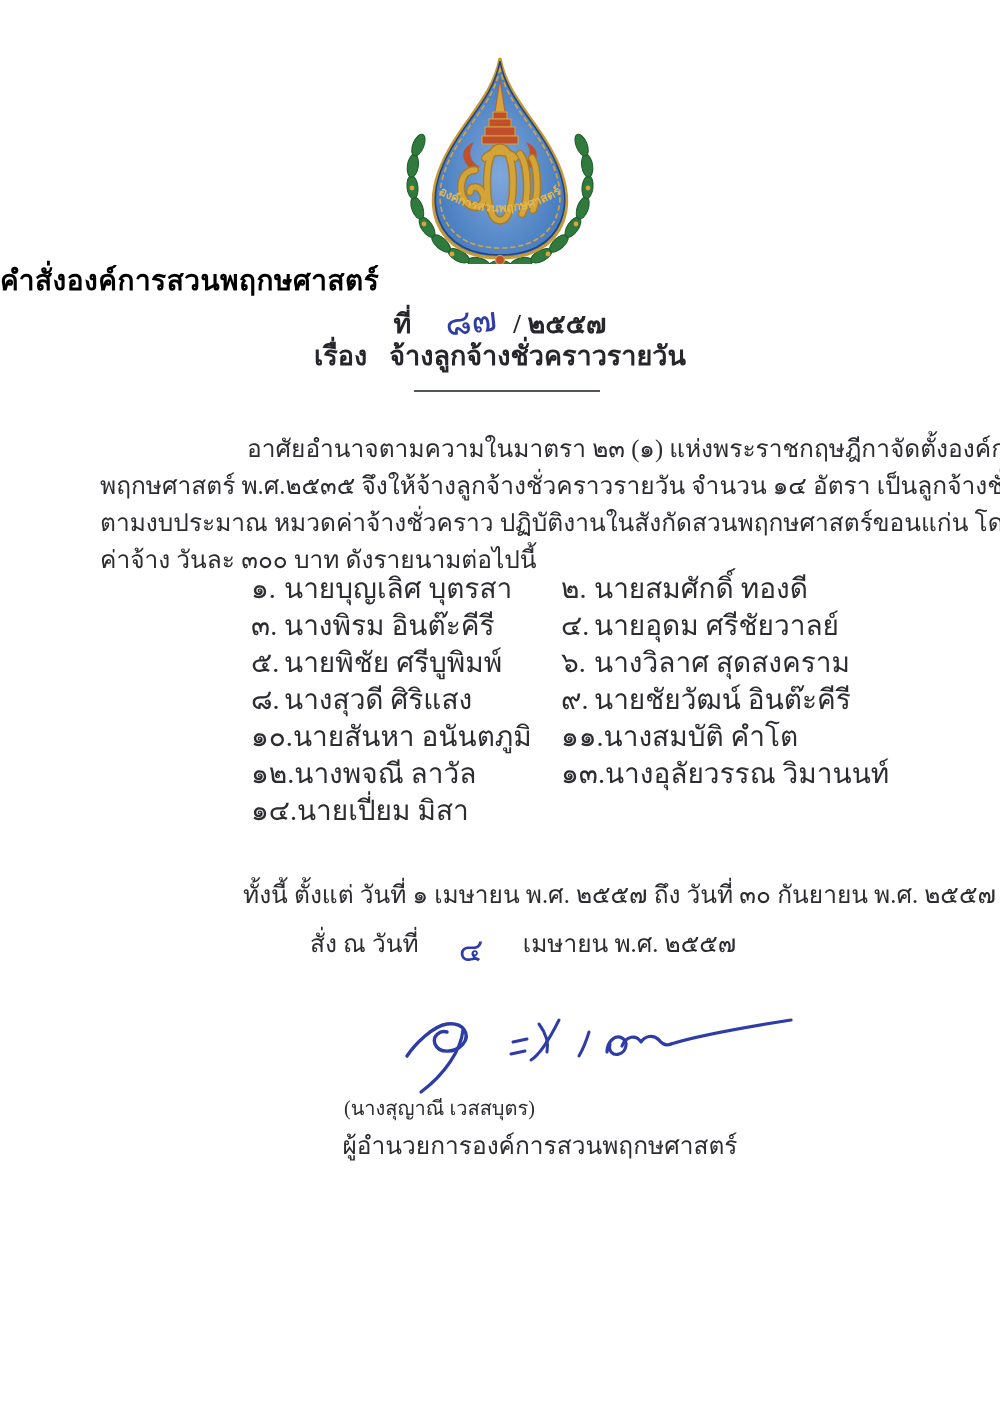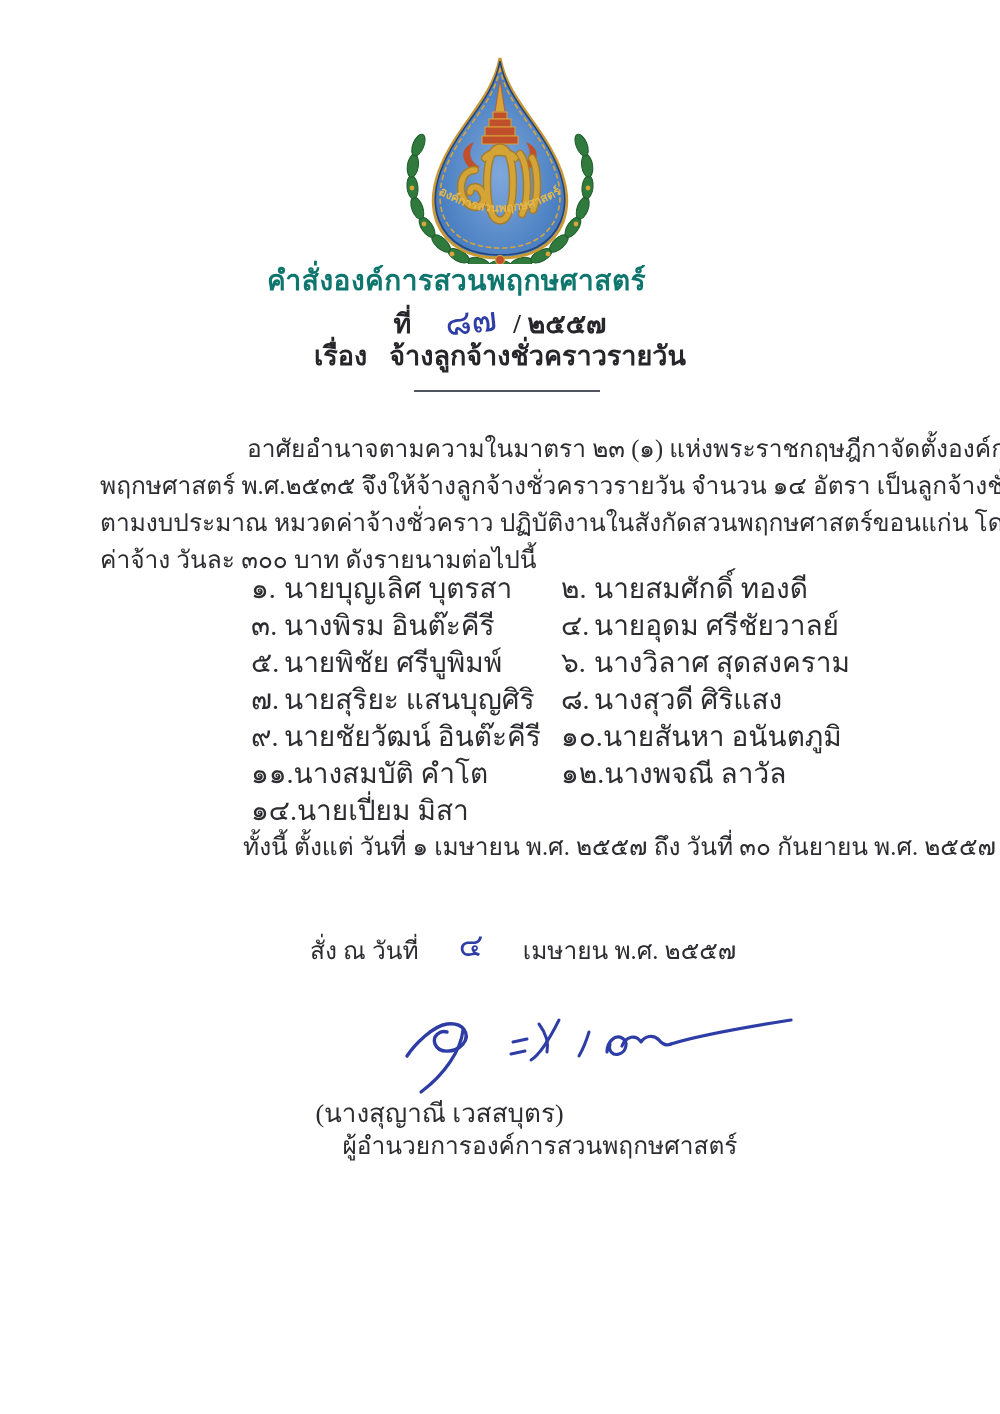--- a/index.html
+++ b/index.html
@@ -6,22 +6,22 @@
   .page{
     position:relative;width:1000px;height:1414px;margin:0 auto;
     background:#ffffff;overflow:hidden;
     font-family:"Liberation Serif","DejaVu Serif",serif;
     color:#2d2d31;
   }
   
   .emblem{position:absolute;left:390px;top:52px;width:220px;height:212px;}
   
   .h-org{
-    position:absolute;left:0;top:258px;width:913px;text-align:center;
-    font-size:28px;font-weight:bold;color:#0f766e;letter-spacing:.5px;
+    position:absolute;left:0;top:258px;width:913px;
+    font-size:28px;font-weight:bold;color:#000000;letter-spacing:.5px;
   }
   .h-num{
     position:absolute;left:0;top:294px;width:1000px;height:44px;
     display:flex;justify-content:center;align-items:baseline;
     font-size:27px;font-weight:bold;color:#26262b;
   }
   .h-num .hand{margin-left:34px;}
   .h-num .suffix{margin-left:16px;}
   .hand{
     color:#2e3da6;font-size:34px;font-weight:normal;
@@ -47,34 +47,34 @@
   
   .emp-grid{
     position:absolute;left:251px;top:570px;
     display:grid;grid-template-columns:310px auto;
     font-size:28px;line-height:37px;
   }
   .emp{white-space:nowrap;}
   .emp .no{display:inline-block;min-width:33px;}
   
   .effective{
-    position:absolute;left:243px;top:827px;width:700px;
+    position:absolute;left:243px;top:875px;width:700px;
     font-size:24.5px;white-space:nowrap;text-align:center;
   }
   .issued{
     position:absolute;left:310px;top:924px;height:46px;
-    display:flex;align-items:flex-end;font-size:24.5px;white-space:nowrap;
+    display:flex;align-items:flex-start;font-size:24.5px;white-space:nowrap;
   }
   .issued .hand{margin-left:40px;transform:rotate(2deg);font-size:32px;}
   .issued .suffix{margin-left:40px;}
   
   .sig{position:absolute;left:393px;top:1004px;width:408px;height:100px;}
   .sig-name{
     position:absolute;left:0;top:1092px;width:879px;text-align:center;
-    font-size:26px;color:#2d2d31;
+    font-size:20px;color:#2d2d31;
   }
   .sig-title{
     position:absolute;left:40px;top:1126px;width:1000px;text-align:center;
     font-size:24.5px;color:#2d2d31;
   }
 </style>
 </head>
 <body>
 
 <div class="page">
@@ -186,26 +186,26 @@
     <div class="ln">ค่าจ้าง  วันละ  ๓๐๐  บาท  ดังรายนามต่อไปนี้</div>
   </div>
 
   <div class="emp-grid">
     <div class="emp"><span class="no">๑.</span><span>นายบุญเลิศ  บุตรสา</span></div>
     <div class="emp"><span class="no">๒.</span><span>นายสมศักดิ์  ทองดี</span></div>
     <div class="emp"><span class="no">๓.</span><span>นางพิรม  อินต๊ะคีรี</span></div>
     <div class="emp"><span class="no">๔.</span><span>นายอุดม  ศรีชัยวาลย์</span></div>
     <div class="emp"><span class="no">๕.</span><span>นายพิชัย  ศรีบูพิมพ์</span></div>
     <div class="emp"><span class="no">๖.</span><span>นางวิลาศ  สุดสงคราม</span></div>
-    <div class="emp"><span class="no">๗.</span><span>นายสุริยะ  แสนบุญศิริ</span></div>
     <div class="emp"><span class="no">๘.</span><span>นางสุวดี  ศิริแสง</span></div>
     <div class="emp"><span class="no">๙.</span><span>นายชัยวัฒน์  อินต๊ะคีรี</span></div>
     <div class="emp"><span class="no">๑๐.</span><span>นายสันหา  อนันตภูมิ</span></div>
     <div class="emp"><span class="no">๑๑.</span><span>นางสมบัติ  คำโต</span></div>
     <div class="emp"><span class="no">๑๒.</span><span>นางพจณี  ลาวัล</span></div>
+    <div class="emp"><span class="no">๑๓.</span><span>นางอุลัยวรรณ  วิมานนท์</span></div>
     <div class="emp"><span class="no">๑๔.</span><span>นายเปี่ยม  มิสา</span></div>
   </div>
 
   <div class="effective">ทั้งนี้  ตั้งแต่ วันที่ ๑ เมษายน พ.ศ. ๒๕๕๗ ถึง วันที่ ๓๐ กันยายน พ.ศ. ๒๕๕๗</div>
 
   <div class="issued">
     <span>สั่ง ณ วันที่</span>
     <span class="hand">๔</span>
     <span class="suffix">เมษายน  พ.ศ.  ๒๕๕๗</span>
   </div>

